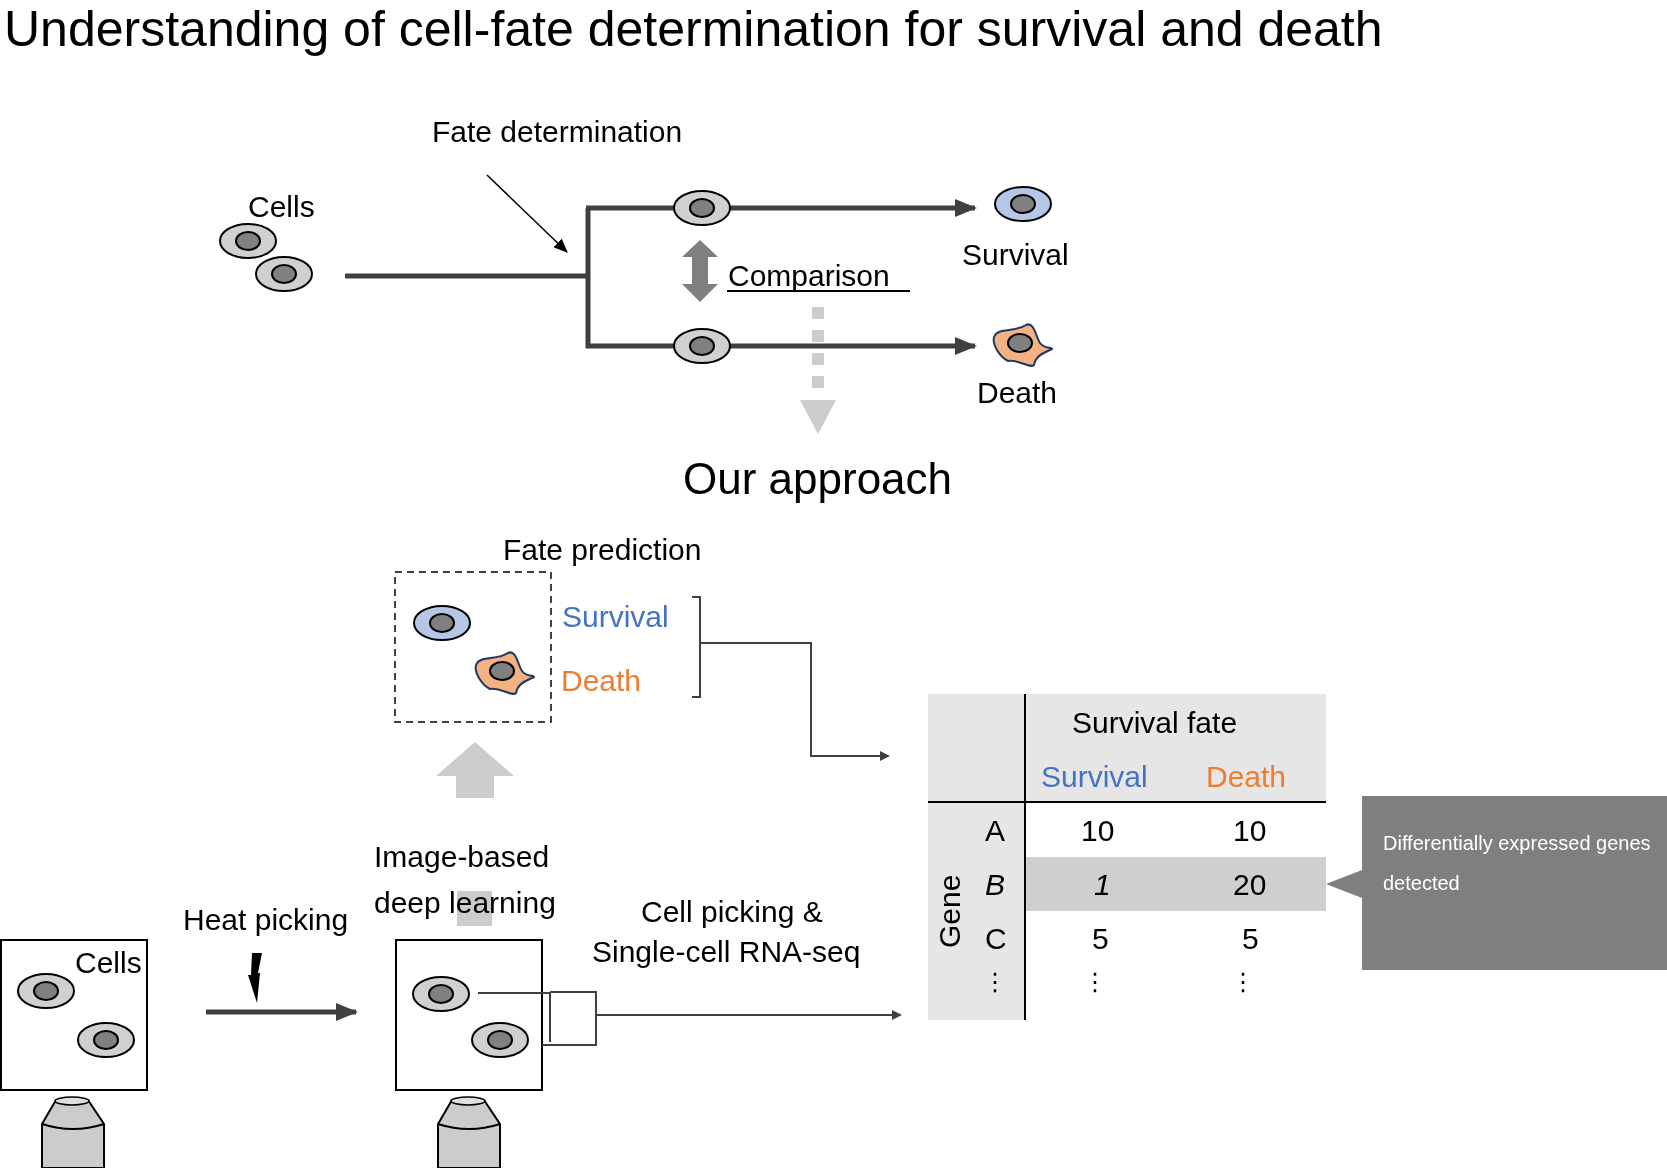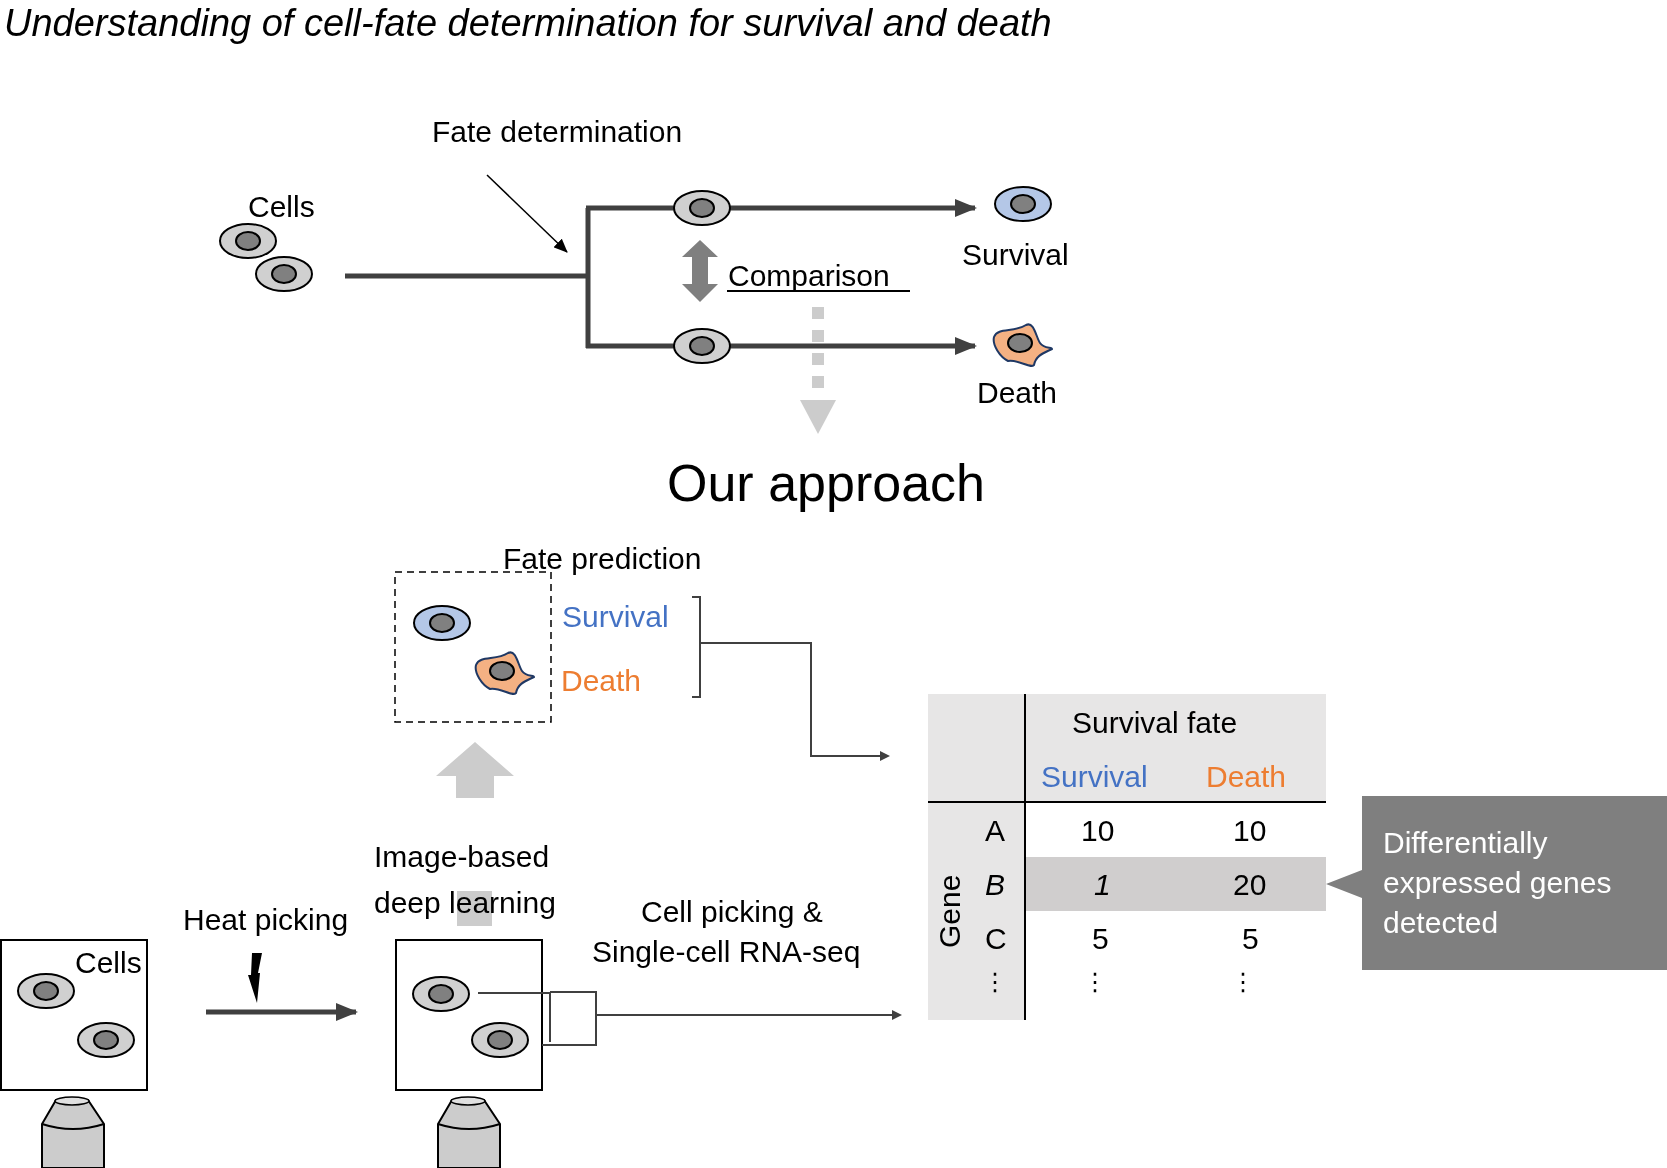--- a/index.html
+++ b/index.html
@@ -1,25 +1,25 @@
 <!DOCTYPE html>
 <html><head>
 <meta charset="utf-8">
 <style>
   html, body { margin:0; padding:0; background:#ffffff; }
   body { width:1667px; height:1168px; position:relative; overflow:hidden;
          font-family:"Liberation Sans", sans-serif; color:#000; }
   .t { position:absolute; white-space:nowrap; line-height:1; }
   svg.canvas { position:absolute; left:0; top:0; }
-  .title { font-size:38px; left:4px; top:4px;font-style:italic; }
+  .title { font-size:50px; left:4px; top:4px; }
   .lbl { font-size:30px; }
-  .big { font-size:52px; }
+  .big { font-size:44px;margin-left:16px; }
   .blue { color:#4472c4; }
   .orange { color:#ed7d31; }
-  .callout-text { color:#ffffff; font-size:30px; line-height:40px; white-space:normal; }
+  .callout-text { color:#ffffff; font-size:20px; line-height:40px; white-space:normal; }
 </style>
 </head>
 <body>
 
 <svg class="canvas" width="1667" height="1168" viewBox="0 0 1667 1168">
   <defs>
     <marker id="arrDark" markerWidth="10" markerHeight="10" refX="8" refY="5" orient="auto" markerUnits="userSpaceOnUse">
       <path d="M0,0 L10,5 L0,10 z" fill="#404040"></path>
     </marker>
     <marker id="arrBig" markerWidth="22" markerHeight="18" refX="20" refY="9" orient="auto" markerUnits="userSpaceOnUse">
@@ -117,21 +117,21 @@
 <div class="t title">Understanding of cell-fate determination for survival and death</div>
 
 <div class="t lbl" style="left:432px; top:117px;">Fate determination</div>
 <div class="t lbl" style="left:248px; top:192px;">Cells</div>
 <div class="t lbl" style="left:728px; top:261px;">Comparison</div>
 <div class="t lbl" style="left:962px; top:240px;">Survival</div>
 <div class="t lbl" style="left:977px; top:378px;">Death</div>
 
 <div class="t big" style="left:667px; top:457px;">Our approach</div>
 
-<div class="t lbl" style="left:503px; top:535px;margin-top:9px;">Fate prediction</div>
+<div class="t lbl" style="left:503px; top:535px;">Fate prediction</div>
 <div class="t lbl blue" style="left:562px; top:602px;">Survival</div>
 <div class="t lbl orange" style="left:561px; top:666px;">Death</div>
 
 <div class="t lbl" style="left:374px; top:810px;margin-top:32px;">Image-based</div>
 <div class="t lbl" style="left:374px; top:850px;margin-top:38px;">deep learning</div>
 
 <div class="t lbl" style="left:75px; top:948px;">Cells</div>
 <div class="t lbl" style="left:183px; top:905px;">Heat picking</div>
 
 <div class="t lbl" style="left:641px; top:897px;">Cell picking &amp;</div>

